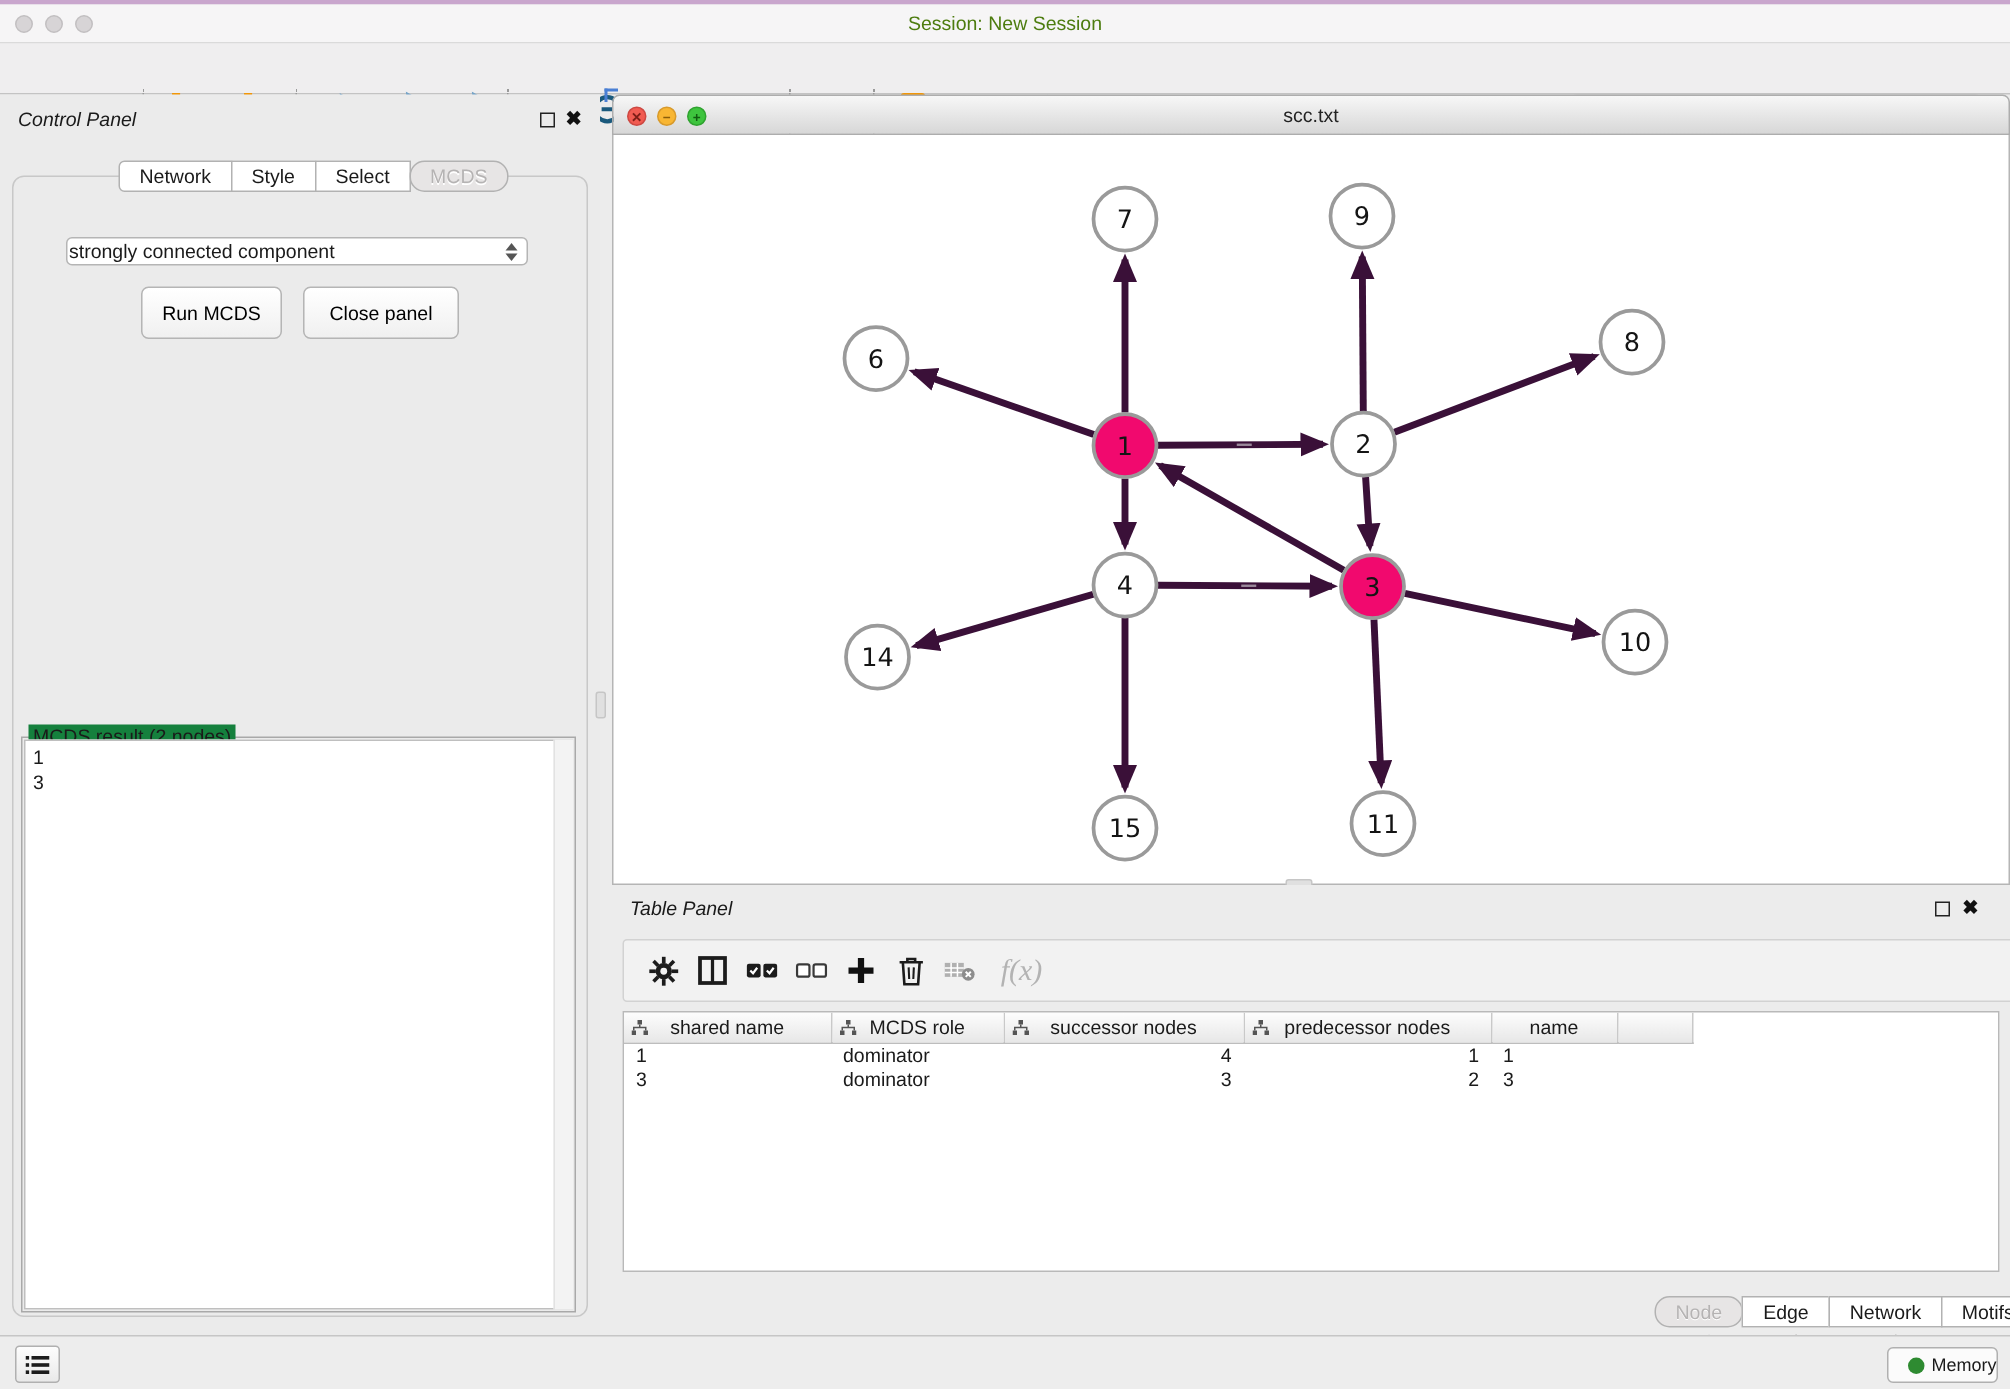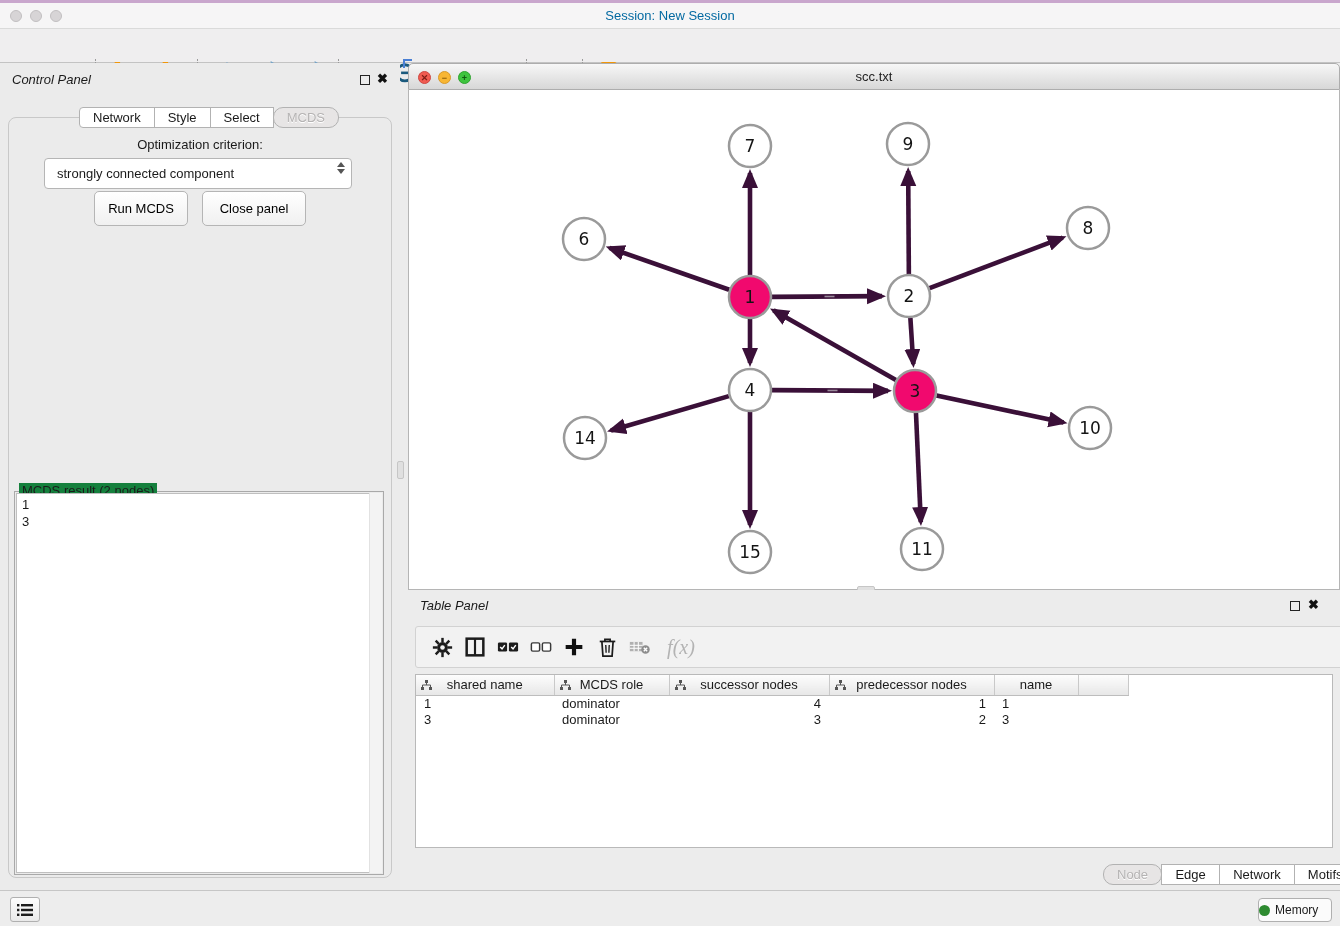--- a/index.html
+++ b/index.html
@@ -4,21 +4,21 @@
 <style>
   * { margin:0; padding:0; box-sizing:border-box; }
   html,body { width:1340px; height:926px; }
   body { font-family:"Liberation Sans", sans-serif; background:#ececec; position:relative; overflow:hidden; font-size:13px; color:#1a1a1a; }
 
   .abs { position:absolute; }
 
   
   .top-strip { left:0; top:0; width:1340px; height:3px; background:#c9a6cd; }
   .titlebar { left:0; top:3px; width:1340px; height:26px; background:#f6f5f6; border-bottom:1px solid #dadada; }
-  .titlebar .title { width:100%; text-align:center; line-height:25px; color:#0369a1; }
+  .titlebar .title { width:100%; text-align:center; line-height:25px; color:#4d7c0f; }
   .tl-dot { width:12px; height:12px; border-radius:50%; background:#d7d4d6; border:1px solid #c2bfc1; display:inline-block; }
 
   .toolbar { left:0; top:29px; width:1340px; height:34px; background:#efeeef; border-bottom:1px solid #c3c3c3; }
   .tb-icon { position:absolute; top:31px; width:30px; height:30px; display:flex; align-items:center; justify-content:center; cursor:default; }
   .tb-sep { position:absolute; top:30px; height:32px; width:0; border-left:1px dotted #9a9a9a; }
 
   .searchbox { position:absolute; left:1040px; top:34px; width:288px; height:24px; background:#fff; border:1px solid #c4c4c4; border-radius:12px; display:flex; align-items:center; padding-left:8px; }
   .searchbox input { border:none; outline:none; flex:1; height:18px; font-size:12px; background:transparent; }
 
   
@@ -28,21 +28,21 @@
   .panel-close { position:absolute; top:8px; font-size:13px; font-weight:bold; color:#111; }
   .cp-content { position:absolute; left:8px; top:54px; width:384px; height:761px; border:1px solid #c8c8c8; border-radius:8px; background:#ebebeb; }
 
   .tabs-row { position:absolute; display:flex; }
   .tab { height:21px; line-height:20px; background:#fff; border:1px solid #b2b2b2; margin-left:-1px; text-align:center; padding:0 13px; font-size:13px; }
   .tab.first { border-radius:4px 0 0 4px; margin-left:0; }
   .tab.last { border-radius:0 4px 4px 0; }
   .tab.selected { background:#e7e5e5; color:#b5b3b3; text-shadow:0 1px 0 #fff;border-radius:10px; }
 
   .opt-label { position:absolute; left:0; top:74px; width:400px; text-align:center; }
-  .cp-select { position:absolute; left:44px; top:95px; width:308px; height:31px; background:#fff; border:1px solid #b5b5b5; border-radius:4px; display:flex; align-items:center; padding-left:12px; }
+  .cp-select { position:absolute; left:44px; top:95px; width:308px; height:19px; background:#fff; border:1px solid #b5b5b5; border-radius:4px; display:flex; align-items:center; padding-left:1px; }
   .cp-select .stepper { position:absolute; right:6px; top:3px; display:flex; flex-direction:column; gap:2px; }
   .cp-select .stepper i { width:0; height:0; border-left:4px solid transparent; border-right:4px solid transparent; display:block; }
   .cp-select .stepper i.up { border-bottom:5px solid #555; }
   .cp-select .stepper i.down { border-top:5px solid #555; }
 
   .cp-btn { position:absolute; top:128px; height:35px; background:linear-gradient(#ffffff,#f0f0f0); border:1px solid #b5b5b5; border-radius:5px; font-size:13px; text-align:center; line-height:21px; }
 
   .mcds-fieldset { position:absolute; left:14px; top:428px; width:370px; height:384px; border:1px solid #a9a9a9; }
   .mcds-legend { position:absolute; left:4px; top:-9px; background:#15803d; padding:0 3px; font-size:13px; }
   .mcds-text { position:absolute; left:1px; top:1px; right:1px; bottom:1px; background:#fff; border:1px solid #bfbfbf; white-space:pre; padding:2px 5px; font-size:13px; line-height:17px; overflow:hidden; }
@@ -75,21 +75,21 @@
   table.grid th .hicon { position:absolute; left:5px; top:5px; }
   table.grid td { height:16px; padding:0 8px; white-space:nowrap; overflow:hidden; }
   td.ra { text-align:right; } td.la { text-align:left; }
   .c0{width:138px}.c1{width:115px}.c2{width:160px}.c3{width:165px}.c4{width:84px}.c5{width:50px}
 
   .tp-tabs { left:695px; top:274px; }
 
   
   .statusbar { left:0; top:890px; width:1340px; height:36px; background:#ededed; border-top:1px solid #c6c6c6; }
   .list-btn { position:absolute; left:10px; top:6px; width:30px; height:25px; background:linear-gradient(#fdfdfd,#e9e9e9); border:1px solid #b0b0b0; border-radius:3px; display:flex; align-items:center; justify-content:center; }
-  .memory-btn { position:absolute; right:8px; top:7px; width:74px; height:24px; background:#fbfbfb; border:1px solid #b0b0b0; border-radius:4px; display:flex; align-items:center; justify-content:flex-start; gap:5px; font-size:12px; }
+  .memory-btn { position:absolute; right:8px; top:7px; width:74px; height:24px; background:#fbfbfb; border:1px solid #b0b0b0; border-radius:4px; display:flex; align-items:center; justify-content:flex-end; gap:5px; font-size:12px; }
   .memory-dot { width:11px; height:11px; border-radius:50%; background:#2e8b31; }
 </style>
 </head>
 <body>
 
 <div class="abs top-strip"></div>
 
 <div class="abs titlebar">
   <span class="tl-dot abs" style="left:10px;top:7px;"></span>
   <span class="tl-dot abs" style="left:30px;top:7px;"></span>
@@ -265,21 +265,20 @@
   <span class="panel-close" style="left:377px;">✖</span>
 
   <div class="cp-content"></div>
   <div class="tabs-row" style="left:79px; top:44px;" id="cp-tabs">
       <div class="tab first">Network</div>
       <div class="tab">Style</div>
       <div class="tab">Select</div>
       <div class="tab last selected">MCDS</div>
     </div>
 
-  <div class="opt-label">Optimization criterion:</div>
   <div class="cp-select">
     <span>strongly connected component</span>
     <span class="stepper">
         <i class="up"></i>
         <i class="down"></i>
       </span>
   </div>
   <button class="cp-btn" style="left:94px; width:94px;">Run MCDS</button>
   <button class="cp-btn" style="left:202px; width:104px;">Close panel</button>
 

